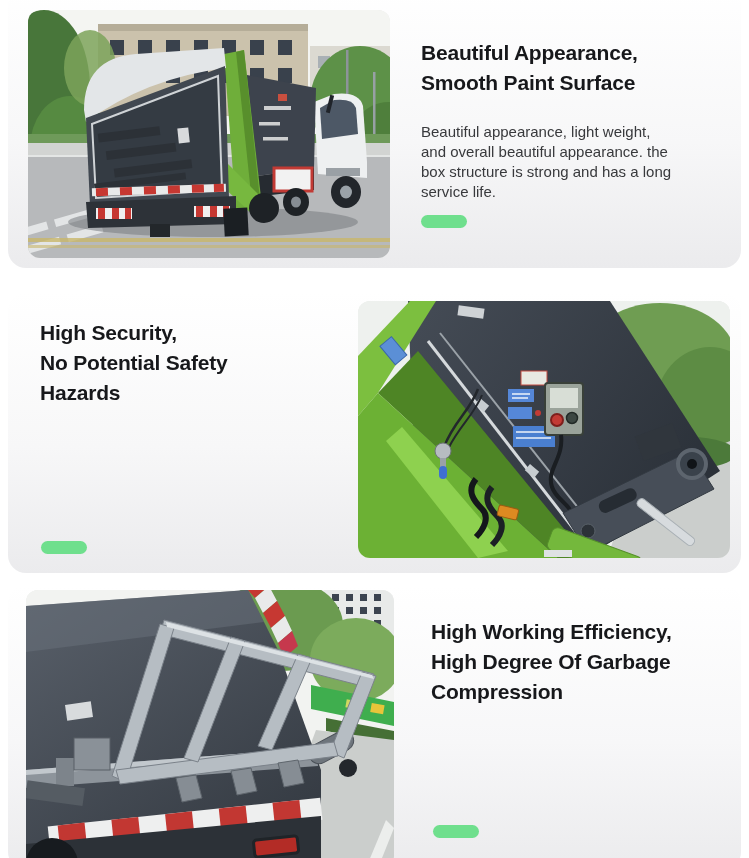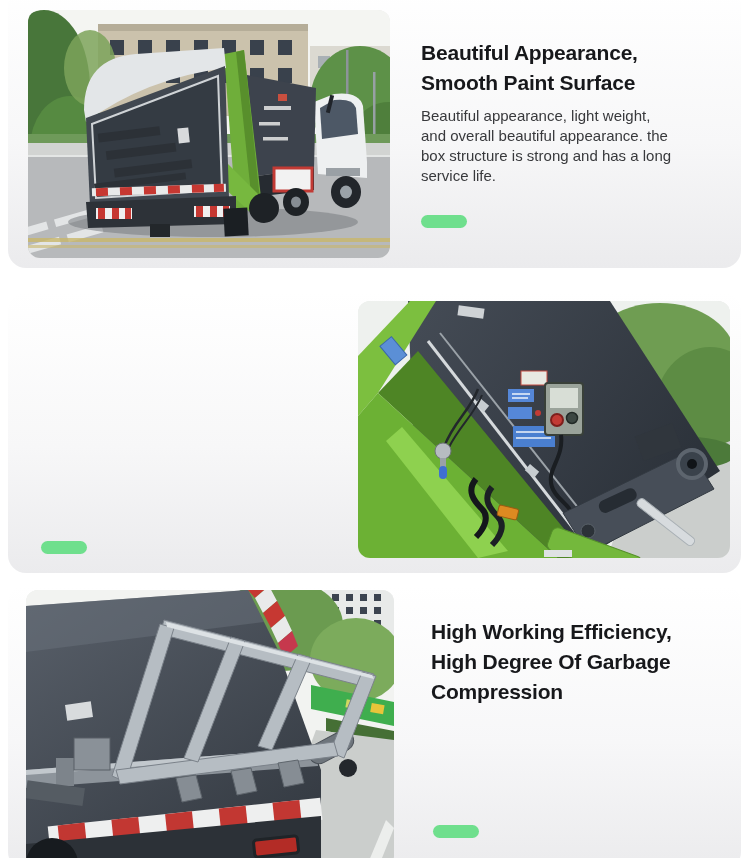--- a/index.html
+++ b/index.html
@@ -25,21 +25,21 @@
   .photo-3 { left:18px;  top:5px;  width:368px; height:278px; }
   .text-col { position:absolute; width:312px; }
   .text-col-1 { left:413px; top:50px; }
   .text-col-2 { left:32px;  top:25px; }
   .text-col-3 { left:423px; top:32px; }
   .feature-heading {
     font-size:21px; line-height:30px; font-weight:700; color:#17181b;
     letter-spacing:-0.2px; white-space:pre-line;
   }
   .feature-body {
-    margin-top:8px; font-size:15px; line-height:20px; color:#38393c;
+    margin-top:24px; font-size:15px; line-height:20px; color:#38393c;
     white-space:pre-line;
   }
   .pill {
     position:absolute; width:46px; height:13px; border-radius:7px;
     background:#6fdf8d;
   }
   .pill-1 { left:413px; top:227px; }
   .pill-2 { left:33px;  top:248px; }
   .pill-3 { left:425px; top:240px; }
 </style>
@@ -165,20 +165,23 @@
       <p class="feature-body">Beautiful appearance, light weight,
 and overall beautiful appearance. the
 box structure is strong and has a long
 service life.</p>
     </div>
     <div class="pill pill-1"></div>
   </section>
 
   <section class="card card-2">
     <div class="text-col text-col-2">
+      <h2 class="feature-heading">High Security,
+No Potential Safety
+Hazards</h2>
     </div>
     <div class="photo photo-2" role="img" aria-label="Close-up of the green garbage truck lifting mechanism with emergency control box, warning labels and hydraulic cylinder">
       <svg viewBox="0 0 372 257">
         <defs>
           <linearGradient id="g2dark" x1="0" y1="0" x2="1" y2="0.6">
             <stop offset="0" stop-color="#454c56"></stop>
               <stop offset="1" stop-color="#2b3139"></stop>
           </linearGradient>
         </defs>
         <rect width="372" height="257" fill="#eef1ee"></rect>

